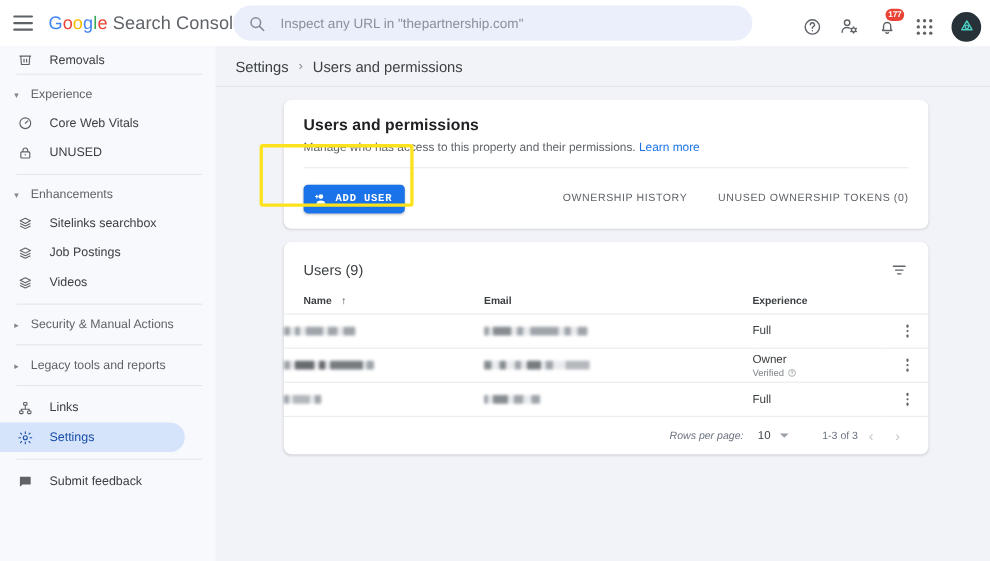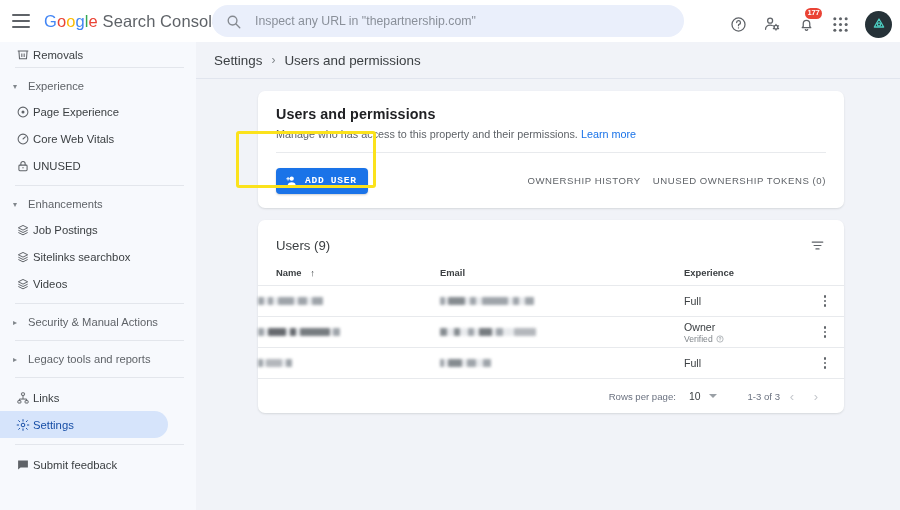--- a/index.html
+++ b/index.html
@@ -63,21 +63,21 @@
   .caret { width: 0; height: 0; border-left: 4px solid transparent; border-right: 4px solid transparent;
            border-top: 4.5px solid #5f6368; }
 
   .nav { margin-top: 5px; }
   .nav-item {
     height: 27px; display: flex; align-items: center; padding-left: 15px;
     cursor: pointer; border-radius: 0 14px 14px 0; margin-right: 28px;
   }
   .nav-item.clipped { height: 14px; align-items: flex-end; overflow: hidden; }
   .nav-item .ni { width: 15px; height: 15px; flex: 0 0 auto; display:flex; align-items:center; justify-content:center; }
-  .nav-item .nl { font-size: 11.3px; color: #3c4043; margin-left: 3px; white-space: nowrap; }
+  .nav-item .nl { font-size: 11.3px; color: #3c4043; margin-left: 15px; white-space: nowrap; }
   .nav-item.active { background: #d6e4fb; }
   .nav-item.active .nl { color: #174ea6; font-weight: 500; }
   .nav-item.active .ni svg { stroke: #174ea6; }
 
   .nav-sep { height: 1px; background: #e3e6ec; margin: 6px 12px 6px 15px; }
   .group-head { height: 24px; display: flex; align-items: center; padding-left: 13px; cursor: pointer; }
   .group-head .tri { font-size: 8px; color: #80868b; width: 10px; }
   .group-head .gl { font-size: 11.2px; color: #5f6368; margin-left: 5px; }
 
   
@@ -99,21 +99,21 @@
   .card-rule { height: 1px; background: #e8eaed; margin-top: 12px; }
 
   .action-row { height: 55px; display: flex; align-items: center; padding: 0 18px; position: relative; }
   .btn-add {
     background: #1a73e8; color: #fff; border: 0; border-radius: 4px; height: 26px;
     display: inline-flex; align-items: center; padding: 0 11px 0 8px; cursor: pointer;
     font-family: "Liberation Sans", sans-serif;
     box-shadow: 0 1px 2px rgba(60,64,67,.25);
   }
   .btn-add .lbl { font-size: 9.6px; font-weight: 700; letter-spacing: .7px; margin-left: 7px; font-family: Liberation Mono, monospace; }
-  .tabs-right { margin-left: auto; display: flex; align-items: center; gap: 12px; }
+  .tabs-right { margin-left: auto; display: flex; align-items: center; gap: 28px; }
   .tab-link { font-size: 9.6px; letter-spacing: .55px; color: #5f6368; cursor: pointer; white-space: nowrap; }
 
   .highlight-box {
     position: absolute; left: -22px; top: -22px; width: 140px; height: 57px;
     border: 3px solid #fbe21c; border-radius: 3px; pointer-events: none;
   }
 
   
   .users-head { display: flex; align-items: center; padding: 14px 16px 0 18px; }
   .users-title { font-size: 13.2px; color: #3c4043; }
@@ -136,21 +136,21 @@
   .kebab { display: flex; flex-direction: column; align-items: center; justify-content: center;
            gap: 2px; width: 22px; height: 22px; cursor: pointer; margin-left: 10px; }
   .kebab i { width: 2.4px; height: 2.4px; background: #5f6368; border-radius: 50%; display: block; }
 
   
   .redact { display: flex; align-items: center; gap: 0; height: 9px; filter: blur(1.6px); opacity: .95; }
   .redact i { display: block; height: 8px; background: #9aa0a6; border-radius: 1px; }
 
   .table-foot { display: flex; align-items: center; justify-content: flex-end;
                 padding: 0 16px; height: 34px; gap: 0; }
-  .rpp { font-size: 9.6px; color: #6b7280; }
+  .rpp { font-size: 9.6px; color: #6b7280; font-style: italic; }
   .rpp-val { font-size: 10.4px; color: #3c4043; margin-left: 13px; }
   .rpp-caret { width: 0; height: 0; border-left: 4px solid transparent; border-right: 4px solid transparent;
                border-top: 4.5px solid #9aa0a6; margin-left: 9px; cursor: pointer; }
   .range { font-size: 9.6px; color: #6b7280; margin-left: 30px; }
   .pag { width: 24px; height: 24px; display:flex; align-items:center; justify-content:center; cursor:pointer; }
   .pag:first-of-type { margin-left: 24px; }
   .chev { font-size: 13px; color: #c4c7cc; }
 </style>
 </head>
 <body>
@@ -232,29 +232,20 @@
     <div class="nav-sep"></div>
 
     <div class="group-head">
       <span class="tri">▾</span>
       <span class="gl">Experience</span>
     </div>
     <div class="nav-item">
       <span class="ni">
         <svg width="14" height="14" viewBox="0 0 24 24" fill="none" stroke="#5f6368" stroke-width="1.8">
           <circle cx="12" cy="12" r="8.4"></circle>
-            <circle cx="12" cy="12" r="2.6" fill="#5f6368" stroke="none"></circle>
-        </svg>
-      </span>
-      <span class="nl">Page Experience</span>
-    </div>
-    <div class="nav-item">
-      <span class="ni">
-        <svg width="14" height="14" viewBox="0 0 24 24" fill="none" stroke="#5f6368" stroke-width="1.8">
-          <circle cx="12" cy="12" r="8.4"></circle>
             <path d="M12 12l4-3.6" stroke-linecap="round"></path>
         </svg>
       </span>
       <span class="nl">Core Web Vitals</span>
     </div>
     <div class="nav-item">
       <span class="ni">
         <svg width="14" height="14" viewBox="0 0 24 24" fill="none" stroke="#5f6368" stroke-width="1.8">
           <rect x="5" y="10.5" width="14" height="9.5" rx="1.6"></rect>
           <path d="M8.3 10.5V8.1a3.7 3.7 0 0 1 7.4 0v2.4"></path>
@@ -270,30 +261,30 @@
       <span class="tri">▾</span>
       <span class="gl">Enhancements</span>
     </div>
     <div class="nav-item">
       <span class="ni">
         <svg width="14" height="14" viewBox="0 0 24 24" fill="none" stroke="#5f6368" stroke-width="1.7">
           <path d="M12 4.2 20 8.2 12 12.2 4 8.2z" stroke-linejoin="round"></path>
           <path d="M4 12.3l8 4 8-4M4 16.3l8 4 8-4" stroke-linejoin="round"></path>
         </svg>
       </span>
-      <span class="nl">Job Postings</span>
+      <span class="nl">Sitelinks searchbox</span>
     </div>
     <div class="nav-item">
       <span class="ni">
         <svg width="14" height="14" viewBox="0 0 24 24" fill="none" stroke="#5f6368" stroke-width="1.7">
           <path d="M12 4.2 20 8.2 12 12.2 4 8.2z" stroke-linejoin="round"></path>
           <path d="M4 12.3l8 4 8-4M4 16.3l8 4 8-4" stroke-linejoin="round"></path>
         </svg>
       </span>
-      <span class="nl">Sitelinks searchbox</span>
+      <span class="nl">Job Postings</span>
     </div>
     <div class="nav-item">
       <span class="ni">
         <svg width="14" height="14" viewBox="0 0 24 24" fill="none" stroke="#5f6368" stroke-width="1.7">
           <path d="M12 4.2 20 8.2 12 12.2 4 8.2z" stroke-linejoin="round"></path>
           <path d="M4 12.3l8 4 8-4M4 16.3l8 4 8-4" stroke-linejoin="round"></path>
         </svg>
       </span>
       <span class="nl">Videos</span>
     </div>

